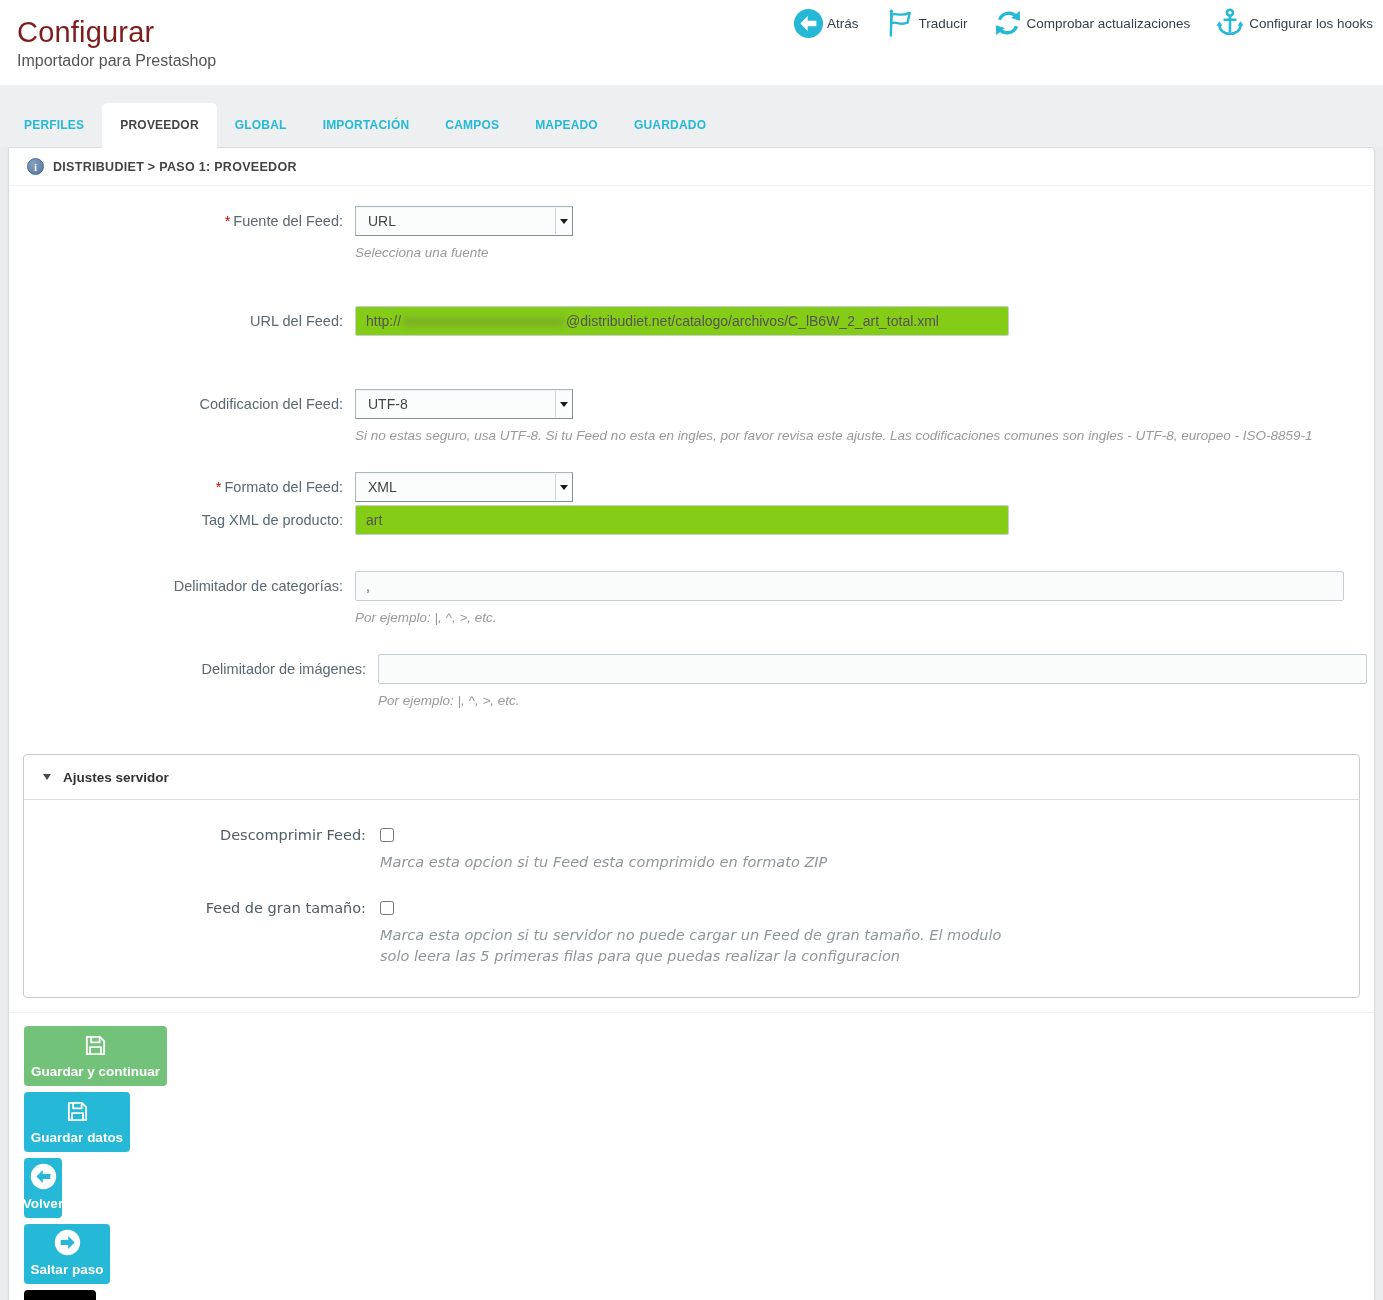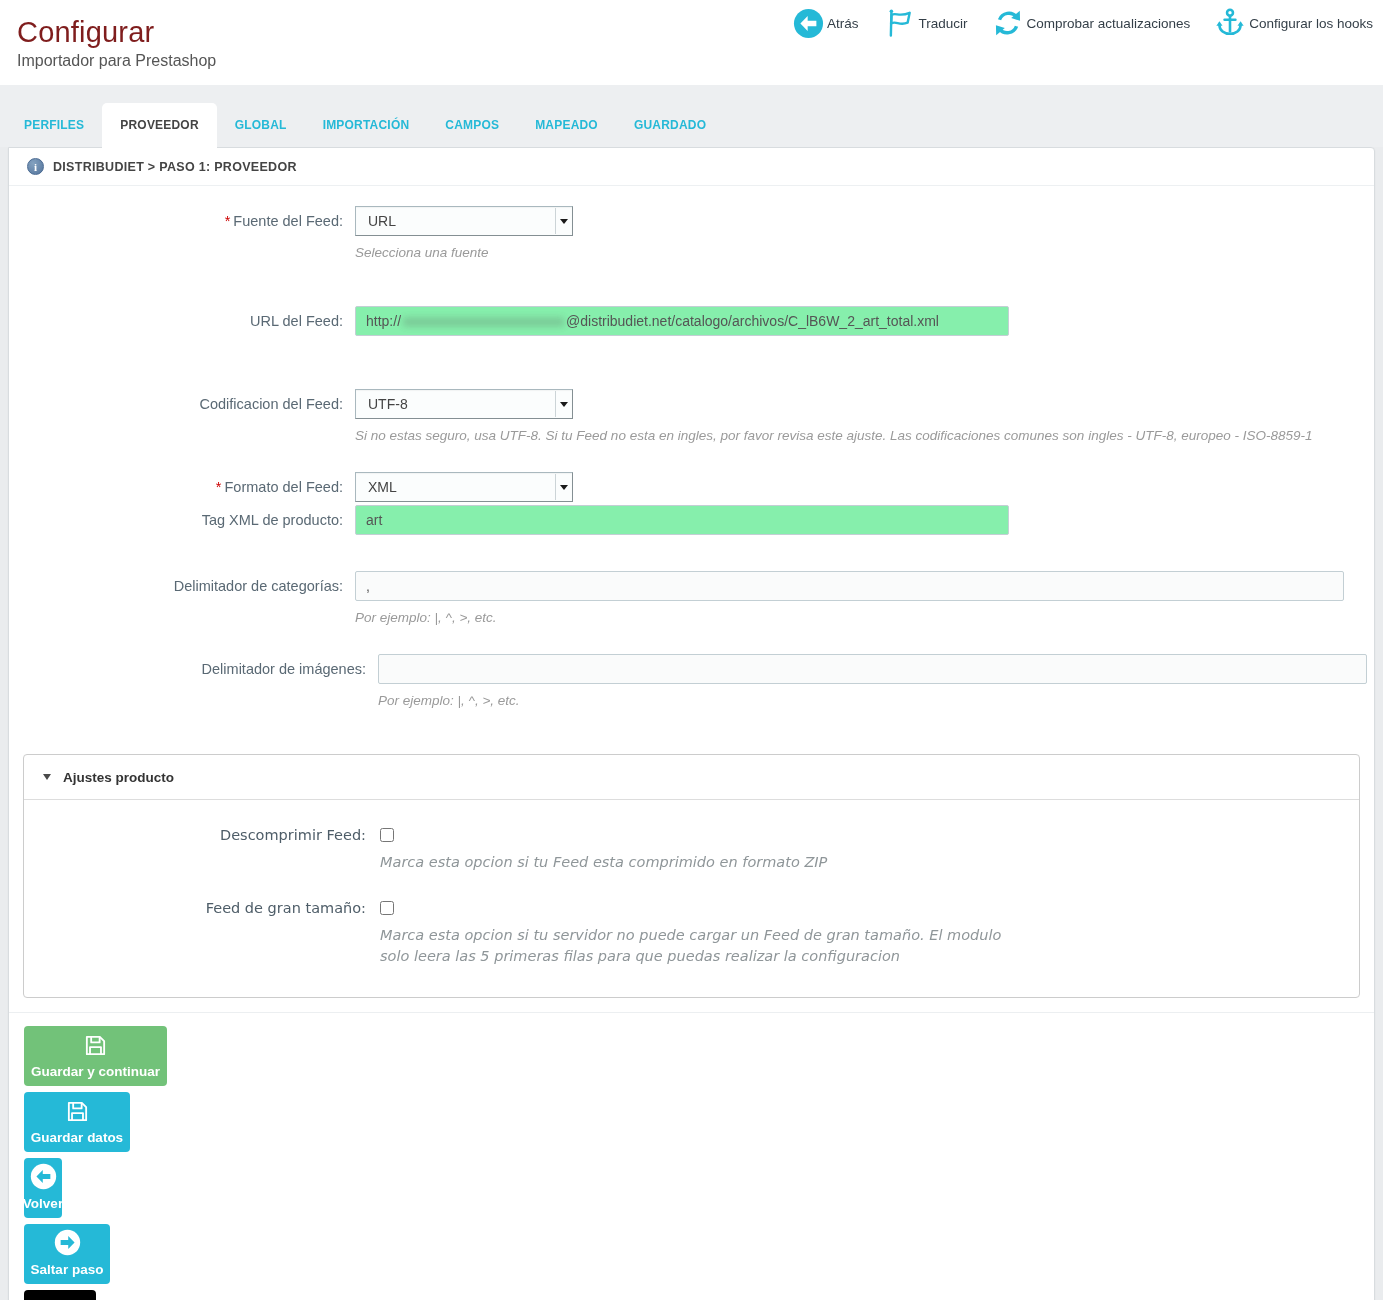--- a/index.html
+++ b/index.html
@@ -82,21 +82,21 @@
     font-size:14px; color:#444;
     box-shadow:inset 0 1px 1px rgba(0,0,0,0.04);
   }
   .select-arrow-zone {
     position:absolute; right:0; top:1px; bottom:1px; width:17px;
     border-left:1px solid #ccd4d7; display:flex; align-items:center; justify-content:center;
   }
   .select-caret { width:0; height:0; border-left:4px solid transparent; border-right:4px solid transparent; border-top:5px solid #1a1a1a; }
 
   .text-input, .fake-input {
-    height:30px; border:1px solid #c3cfd4; background:#86efac;
+    height:30px; border:1px solid #c3cfd4; background:#84cc16;
     padding:0 10px; font-size:14px; color:#555;
     font-family:"Liberation Sans", sans-serif;
     border-radius:2px; outline:none;
   }
   .w-mid { width:654px; }
   .w-wide { width:989px; background:#fafbfb; }
   .fake-input { display:flex; align-items:center; white-space:nowrap; overflow:hidden; cursor:text; }
   .blurred { filter:blur(3.5px); opacity:0.75; margin:0 2px; }
 
   
@@ -289,21 +289,21 @@
       <div class="form-label">Delimitador de imágenes:</div>
       <div class="form-control">
         <input type="text" class="text-input w-wide" value="" style="">
         <div class="hint">Por ejemplo: |, ^, &gt;, etc.</div>
       </div>
     </div>
 
     <div class="advanced-panel">
       <div class="advanced-header">
         <span class="caret-down"></span>
-        <span>Ajustes producto</span>
+        <span>Ajustes servidor</span>
       </div>
       <div class="advanced-body">
         <div class="adv-row">
           <div class="adv-label">Descomprimir Feed:</div>
           <div class="adv-control">
             <input type="checkbox" style="">
             <div class="adv-hint">Marca esta opcion si tu Feed esta comprimido en formato ZIP</div>
           </div>
         </div>
         <div class="adv-row">

